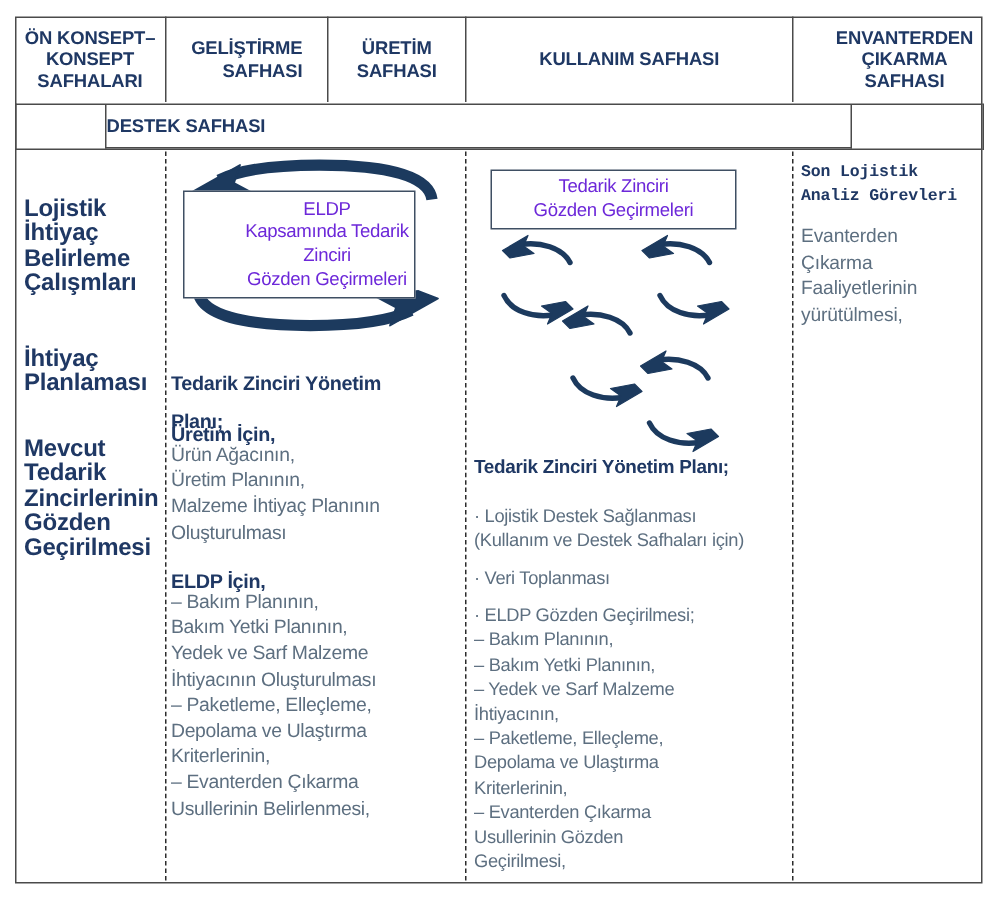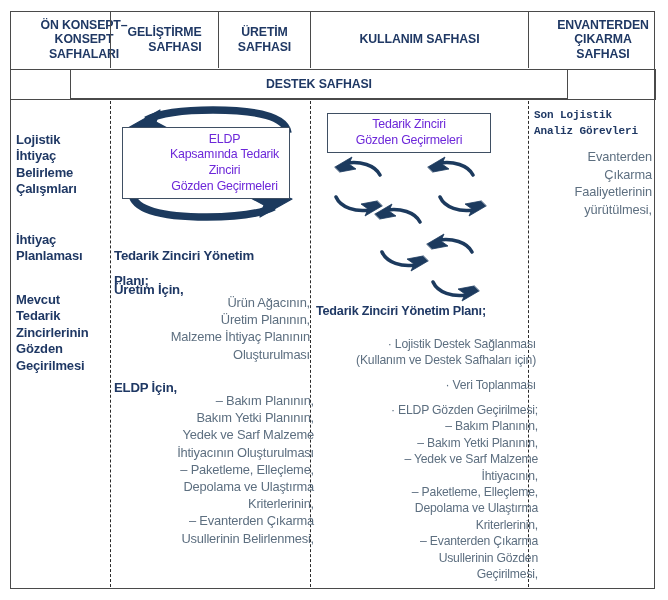--- a/index.html
+++ b/index.html
@@ -16,27 +16,27 @@
   }
 
   
   .hdr-cell{
     position:absolute;top:11px;height:57px;box-sizing:border-box;
     border-left:1.4px solid #4a4a4a;
     display:flex;align-items:center;justify-content:center;text-align:center;
     color:#1f3864;font-weight:bold;font-size:12.3px;line-height:14.2px;
     letter-spacing:-0.1px;padding:0 2px;
   }
-  .hdr-cell.first{border-left:none;margin-left:24px;}
+  .hdr-cell.first{border-left:none;}
   .hdr-text{display:block;white-space:pre-line;}
 
   .support-bar{
     position:absolute;left:70px;top:70px;width:498px;height:29px;
     box-sizing:border-box;border:1.4px solid #4a4a4a;border-top:none;
-    display:flex;align-items:center;justify-content:center;
+    display:flex;align-items:center;
     color:#1f3864;font-weight:bold;font-size:12.3px;letter-spacing:-0.1px;
   }
   .hdr-rule{
     position:absolute;left:10px;top:68.5px;width:645px;height:0;
     border-top:1.4px solid #4a4a4a;
   }
   .body-rule{
     position:absolute;left:10px;top:99px;width:645px;height:0;
     border-top:1.4px solid #4a4a4a;
   }
@@ -45,38 +45,38 @@
   .hdr-stub{position:absolute;width:0;border-left:1.4px solid #4a4a4a;}
 
   
   .vdash{
     position:absolute;width:0;border-left:1.5px dashed #2b2b2b;
   }
 
   
   .txt{position:absolute;box-sizing:border-box;white-space:pre-line;}
   .bold{color:#1f3864;font-weight:bold;}
-  .light{color:#5d6f80;font-weight:normal;text-align:right;}
-
-  .col1-block{font-size:13px;line-height:16.4px;letter-spacing:-0.15px;}
+  .light{color:#5d6f80;font-weight:normal;}
+
+  .col1-block{font-size:16px;line-height:16.4px;letter-spacing:-0.15px;}
   .col2-head{font-size:13.2px;line-height:25px;letter-spacing:-0.2px;}
   .col2-body{font-size:12.9px;line-height:17.2px;letter-spacing:-0.2px;}
   .col3-head{font-size:12.6px;line-height:16.4px;letter-spacing:-0.2px;}
   .col3-body{font-size:12.2px;line-height:16.4px;letter-spacing:-0.2px;}
   .col4-head{font-size:11px;line-height:16px;letter-spacing:-0.1px;font-family:Liberation Mono, monospace;}
   .col4-body{font-size:12.8px;line-height:17.6px;letter-spacing:-0.1px;}
 
   
   .innerbox{
     position:absolute;box-sizing:border-box;border:1.2px solid #3f4f63;
     background:#fff;display:flex;align-items:center;justify-content:center;
     text-align:center;color:#6d28d9;font-size:12.4px;line-height:15.6px;
     letter-spacing:-0.2px;white-space:pre-line;z-index:3;
   }
-  #eldp-box{left:122px;top:127px;width:168px;height:72px;padding-left:37px;}
+  #eldp-box{left:122px;top:127px;width:155px;height:72px;padding-left:37px;}
   #review-box{left:327px;top:113px;width:164px;height:40px;}
 
   svg.overlay{position:absolute;left:0;top:0;width:668px;height:600px;
     pointer-events:none;overflow:visible;}
   #cycle-svg{z-index:2;}
   #arrows-svg{z-index:1;}
 </style>
 </head>
 <body>
 

